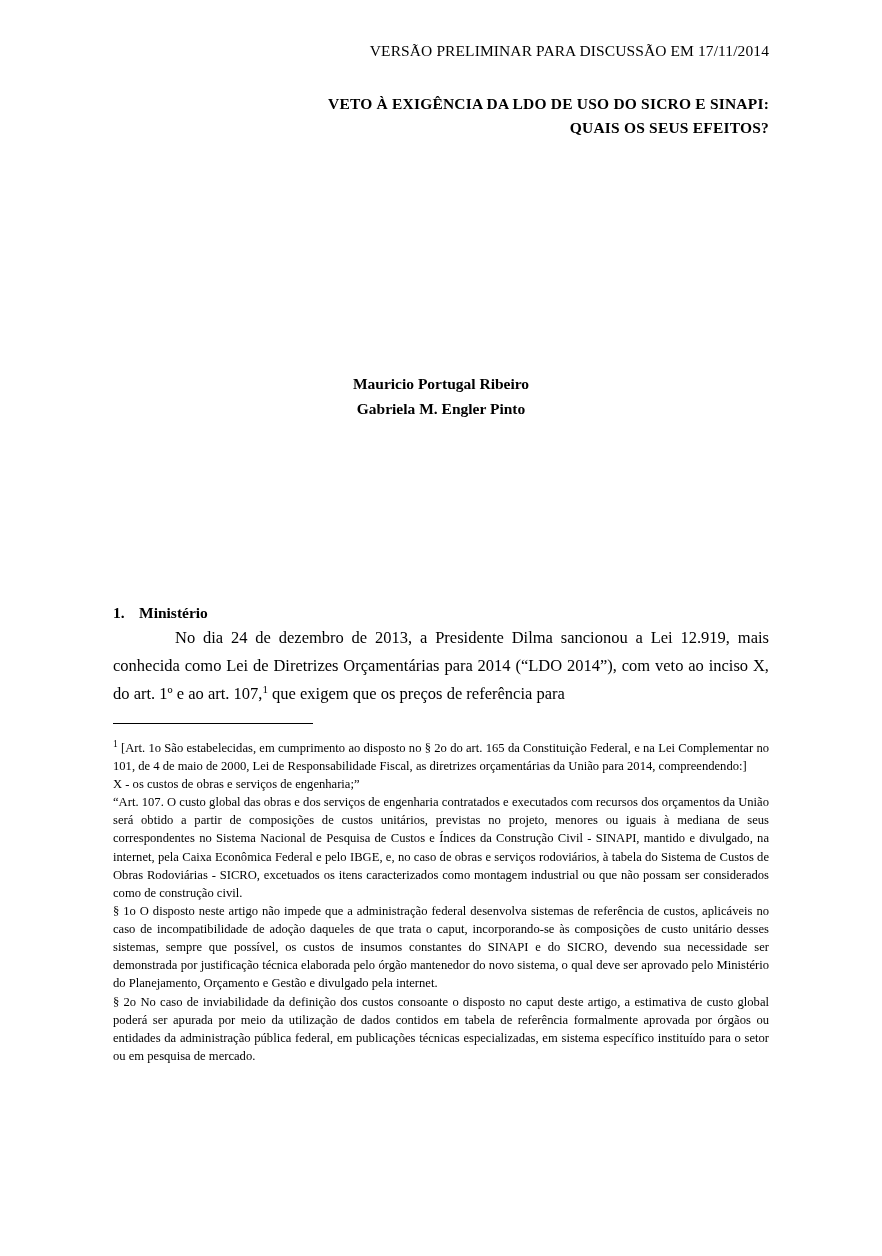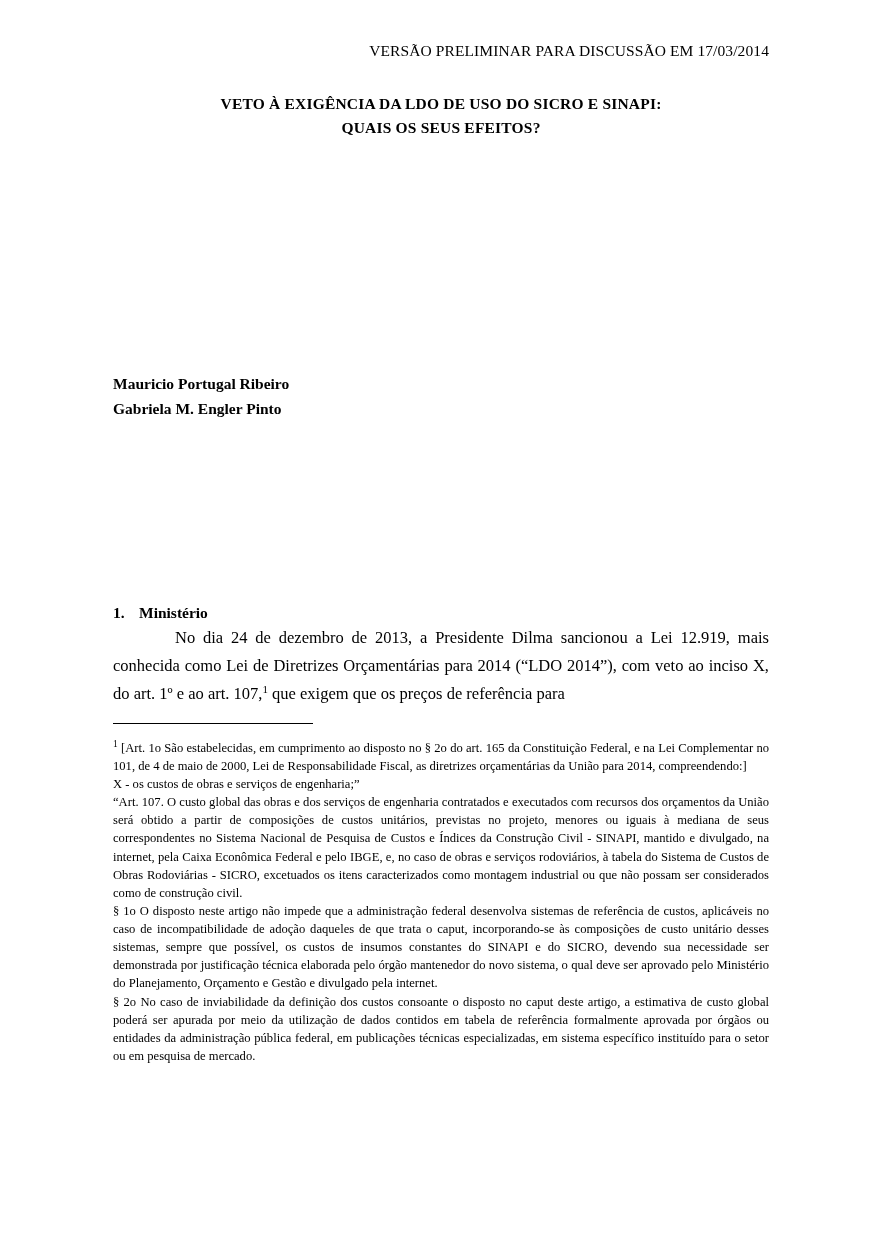--- a/index.html
+++ b/index.html
@@ -24,30 +24,30 @@
   }
 
   .header-line {
     text-align: right;
     font-size: 15.5px;
     letter-spacing: 0.1px;
   }
 
   .doc-title {
     margin-top: 32px;
-    text-align: center;
+    text-align: right;
     font-weight: bold;
     font-size: 15.5px;
     line-height: 1.55;
     letter-spacing: 0.2px;
   }
 
   .authors {
     margin-top: 232px;
-    text-align: left;
+    text-align: center;
     font-weight: bold;
     font-size: 15.5px;
     line-height: 1.6;
   }
 
   .section-heading {
     margin-top: 182px;
     font-weight: bold;
     font-size: 15.5px;
     display: flex;
@@ -98,21 +98,21 @@
   .fn-indent-first {
     text-indent: 0;
   }
 </style>
 </head>
 <body>
 
 <div class="page">
   <div class="content">
 
-    <div class="header-line">VERSÃO PRELIMINAR PARA DISCUSSÃO EM 17/03/2014</div>
+    <div class="header-line">VERSÃO PRELIMINAR PARA DISCUSSÃO EM 17/11/2014</div>
 
     <div class="doc-title">
       <div>VETO À EXIGÊNCIA DA LDO DE USO DO SICRO E SINAPI:</div>
       <div>QUAIS OS SEUS EFEITOS?</div>
     </div>
 
     <div class="authors">
       <div>Mauricio Portugal Ribeiro</div>
       <div>Gabriela M. Engler Pinto</div>
     </div>

